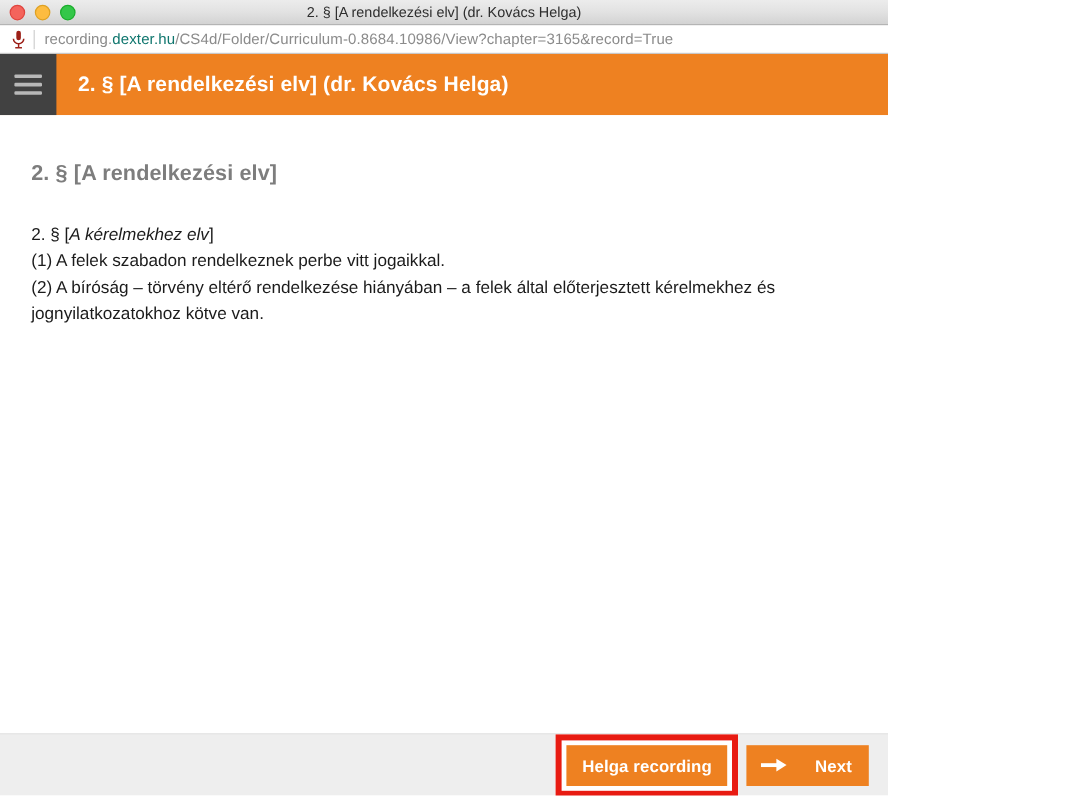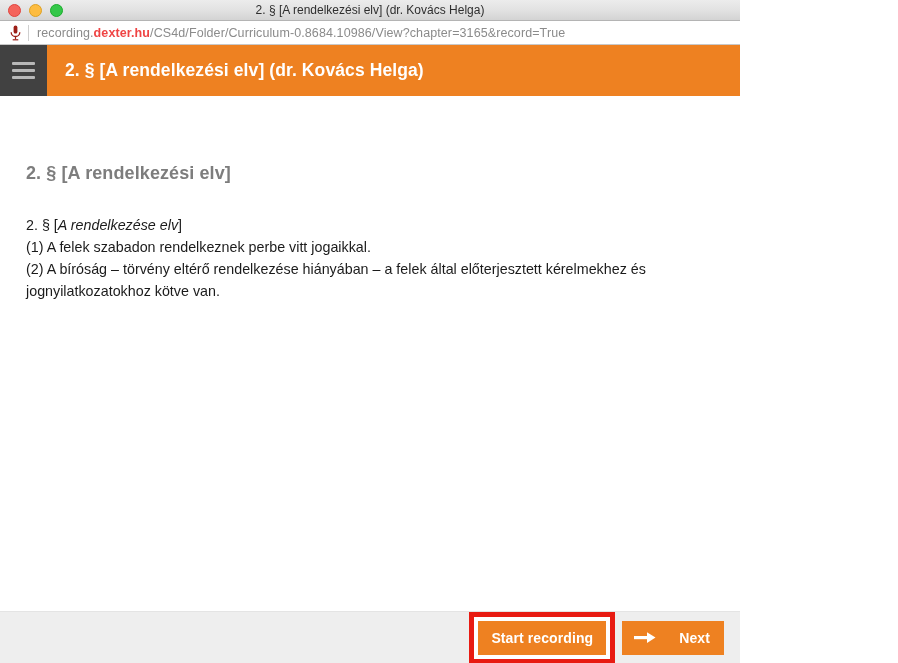--- a/index.html
+++ b/index.html
@@ -86,21 +86,21 @@
     background: #cfcfcf;
     margin: 0 8px 0 5px;
     flex: 0 0 auto;
   }
   .url-text {
     font-size: 12.5px;
     color: #8b8b8b;
     white-space: nowrap;
     letter-spacing: 0.1px;
   }
-  .url-text .host-strong { color: #ef4444; font-weight: bold; }
+  .url-text .host-strong { color: #0f766e; font-weight: normal; }
 
   
   .appbar {
     height: 51px;
     background: #ee8121;
     display: flex;
     align-items: stretch;
   }
   .hamburger {
     width: 47px;
@@ -138,21 +138,20 @@
   .content {
     position: absolute;
     top: 96px;
     left: 0;
     right: 0;
     bottom: 52px;
     background: #ffffff;
     padding: 38px 40px 0 26px;
     box-sizing: border-box;
     overflow: hidden;
-    margin-top: 29px;
   }
   .doc-heading {
     font-size: 18px;
     font-weight: bold;
     color: #7d7d7d;
     margin: 0 0 30px 0;
     letter-spacing: 0.1px;
   }
   .doc-body {
     font-size: 14.3px;
@@ -241,29 +240,29 @@
           <span></span>
           <span></span>
       </span>
     </div>
     <div class="app-title">2. § [A rendelkezési elv] (dr. Kovács Helga)</div>
   </div>
 
   <div class="content">
     <div class="doc-heading">2. § [A rendelkezési elv]</div>
     <div class="doc-body">
-      <p><span>2. § [</span><span class="em">A rendelkezése elv</span><span>]</span></p>
+      <p><span>2. § [</span><span class="em">A kérelmekhez elv</span><span>]</span></p>
       <p>(1) A felek szabadon rendelkeznek perbe vitt jogaikkal.</p>
       <p>(2) A bíróság – törvény eltérő rendelkezése hiányában – a felek által előterjesztett kérelmekhez és jognyilatkozatokhoz kötve van.</p>
     </div>
   </div>
 
   <div class="bottombar">
     <span class="record-highlight">
-      <button class="btn">Start recording</button>
+      <button class="btn">Helga recording</button>
     </span>
     <button class="btn btn-next">
       <span class="arrow-icon">
         <svg width="23" height="13" viewBox="0 0 23 13" aria-hidden="true">
           <rect x="0" y="5" width="15.5" height="3.2" fill="#ffffff"></rect>
           <path d="M13 1.2 L21.5 6.6 L13 12 Z" fill="#ffffff"></path>
         </svg>
       </span>
       <span>Next</span>
     </button>

